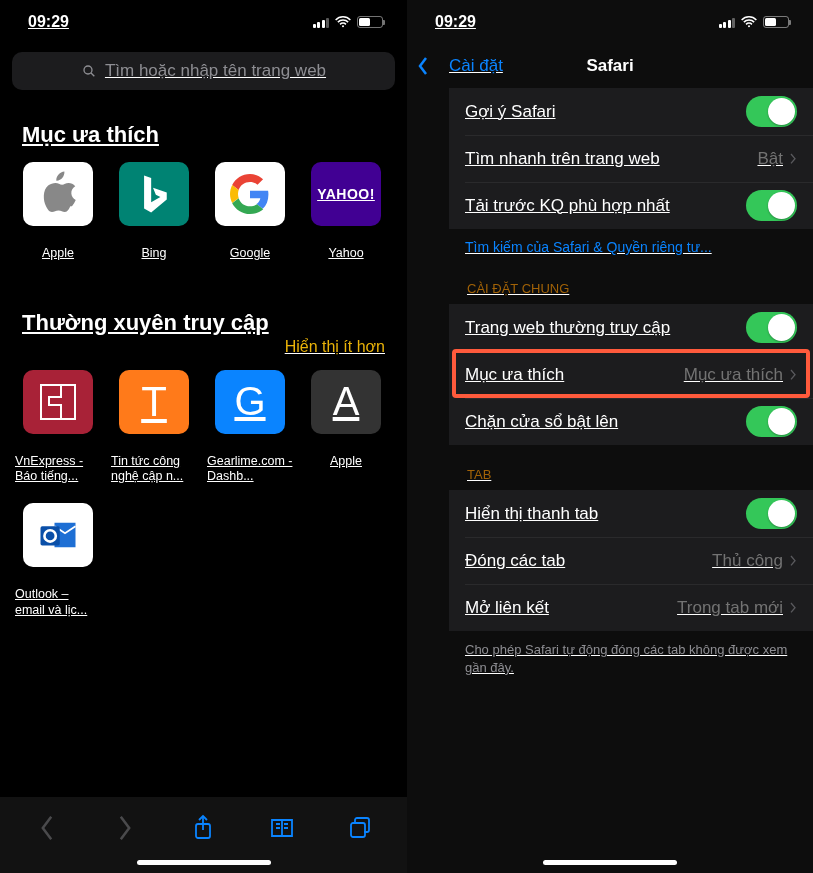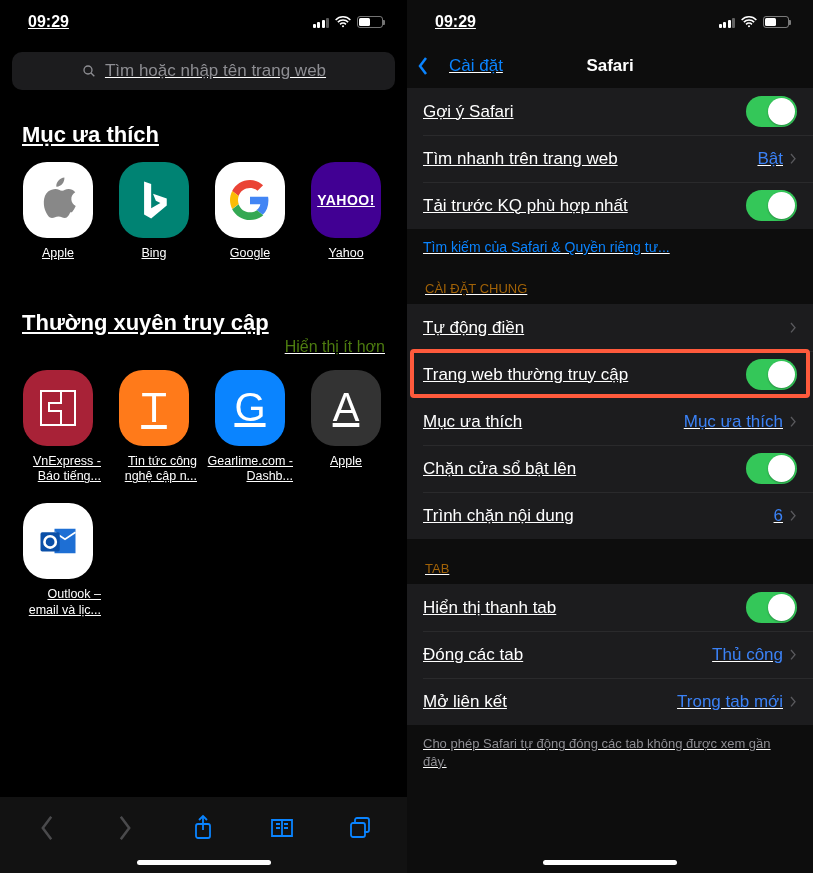--- a/index.html
+++ b/index.html
@@ -22,25 +22,25 @@
   .batt i { display:block; position:absolute; left:1px; top:1px; bottom:1px; width:45%; background:#fff; border-radius:1.5px; }
 
   
   .search-wrap { padding: 8px 12px 18px; }
   .search { height: 38px; background: #1c1c1e; border-radius: 10px; display:flex; align-items:center; justify-content:center; gap:8px; }
   .search svg { width:16px; height:16px; }
   .search .ph { color:#8e8e93; font-size: 17px; }
   .sec-title { font-size: 22px; font-weight: 700; color:#fff; padding: 14px 22px 14px; }
   .sec-row { display:flex; align-items:center; justify-content:space-between; padding: 10px 22px 14px; }
   .sec-row .h { font-size: 22px; font-weight:700; }
-  .sec-row .link { color:#4d7c0f; font-size: 16px; margin-top: 48px; }
+  .sec-row .link { color:#eab308; font-size: 16px; margin-top: 48px; }
   .grid { display:flex; flex-wrap:wrap; padding: 0 10px; gap: 0; }
   .tile { width: 96px; display:flex; flex-direction:column; align-items:center; margin: 0 0 18px; }
-  .icon-sq { width: 70px; height: 76px; border-radius: 24px; background:#fff; display:flex; align-items:center; justify-content:center; }
-  .tile .label { font-size: 12.5px; color:#fff; text-align:right; margin-top:8px; line-height:1.25; max-width:86px; overflow:hidden; }
+  .icon-sq { width: 70px; height: 64px; border-radius: 10px; background:#fff; display:flex; align-items:center; justify-content:center; }
+  .tile .label { font-size: 12.5px; color:#fff; text-align:left; margin-top:20px; line-height:1.25; max-width:86px; overflow:hidden; }
   .apple-logo svg { width:40px; height:46px; fill:#888; }
   .bing { background:#008373; }
   .bing svg { width:34px; height:40px; fill:#fff; }
   .google { background:#fff; }
   .yahoo { background:#410093; color:#fff; display:flex; align-items:center; justify-content:center; font-weight:700; font-size:14px; letter-spacing:.5px; }
   .vne { background:#a82237; display:flex; align-items:center; justify-content:center; }
   .vne svg { width:44px; height:44px; stroke:#fff; fill:none; stroke-width:2; }
   .tt { background:#ff7a1a; display:flex; align-items:center; justify-content:center; color:#fff; font-size:42px; font-family:Georgia,serif; }
   .gl { background:#0a84ff; display:flex; align-items:center; justify-content:center; color:#fff; font-size:40px; }
   .ap { background:#333; display:flex; align-items:center; justify-content:center; color:#fff; font-size:40px; }
@@ -50,27 +50,27 @@
   .bottom-bar .btn { width:44px; height:44px; display:flex; align-items:center; justify-content:center; }
   .bottom-bar svg { stroke:#0a84ff; fill:none; stroke-width:1.8; }
   .bottom-bar .back svg, .bottom-bar .fwd svg { stroke:#4a4a4c; }
   .home-ind { position:absolute; bottom:8px; left:50%; transform:translateX(-50%); width:134px; height:5px; background:#fff; border-radius:3px; }
 
   
   .nav-bar { height: 44px; display:flex; align-items:center; position:relative; padding:0 10px; }
   .nav-back { display:flex; align-items:center; color:#0a84ff; font-size:17px; gap:20px; }
   .nav-back svg { width:12px; height:20px; }
   .nav-title { position:absolute; left:50%; transform:translateX(-50%); font-size:17px; font-weight:600; color:#fff; }
-  .list { background:#0d0d0d; }
+  .list { background:#0d0d0d;margin-left:42px; }
   .group-header { font-size:13px; color:#a16207; padding: 22px 18px 8px; text-transform:none; }
   .grp { background:#1c1c1e; }
   .row { height:47px; display:flex; align-items:center; justify-content:space-between; padding:0 16px; position:relative; }
   .row + .row::before { content:""; position:absolute; left:16px; right:0; top:0; height:1px; background:#2a2a2c; }
   .row .lbl { font-size:17px; color:#fff; }
-  .row .val { font-size:17px; color:#3b82f6; margin-left:auto; margin-right:6px; }
+  .row .val { font-size:17px; color:#737373; margin-left:auto; margin-right:6px; }
   .chev { width:8px; height:14px; }
   .chev svg { stroke:#5a5a5e; fill:none; stroke-width:2; }
   .toggle { width:51px; height:31px; border-radius:16px; background:#34c759; position:relative; }
   .toggle::after { content:""; position:absolute; width:27px; height:27px; background:#fff; border-radius:50%; top:2px; right:2px; box-shadow:0 1px 2px rgba(0,0,0,.3); }
   .footer-link { color:#0a84ff; font-size:14px; padding:10px 16px 4px; background:#0d0d0d; }
   .footer-note { color:#8e8e93; font-size:13px; padding:10px 16px 0; line-height:1.35; }
   .hl { position:absolute; border:4px solid #ff5a3c; border-radius:4px; pointer-events:none; }
   .hl-row { left:3px; right:3px; }
 </style>
 </head>
@@ -269,48 +269,35 @@
         <div class="row">
           <span class="lbl">Tải trước KQ phù hợp nhất</span>
           <div class="toggle"></div>
         </div>
       </div>
     <div class="footer-link">Tìm kiếm của Safari &amp; Quyền riêng tư...</div>
 
     <div class="group-header">CÀI ĐẶT CHUNG</div>
     <div class="grp" id="grp2" style="position:relative">
         <div class="row">
-          <span class="lbl">Tự động điền</span>
-          <span class="chev"><svg viewBox="0 0 12 20">
-              <polyline points="3,3 9,10 3,17"></polyline>
-            </svg></span>
-        </div>
-        <div class="row">
           <span class="lbl">Trang web thường truy cập</span>
           <div class="toggle"></div>
         </div>
         <div class="hl hl-row" style="top: 45px; height: 49px;"></div>
         <div class="row">
           <span class="lbl">Mục ưa thích</span>
           <span class="val">Mục ưa thích</span>
           <span class="chev"><svg viewBox="0 0 12 20">
               <polyline points="3,3 9,10 3,17"></polyline>
             </svg></span>
         </div>
         <div class="row">
           <span class="lbl">Chặn cửa sổ bật lên</span>
           <div class="toggle"></div>
         </div>
-        <div class="row">
-          <span class="lbl">Trình chặn nội dung</span>
-          <span class="val">6</span>
-          <span class="chev"><svg viewBox="0 0 12 20">
-              <polyline points="3,3 9,10 3,17"></polyline>
-            </svg></span>
-        </div>
       </div>
 
     <div class="group-header">TAB</div>
     <div class="grp" id="grp3">
         <div class="row">
           <span class="lbl">Hiển thị thanh tab</span>
           <div class="toggle"></div>
         </div>
         <div class="row">
           <span class="lbl">Đóng các tab</span>

